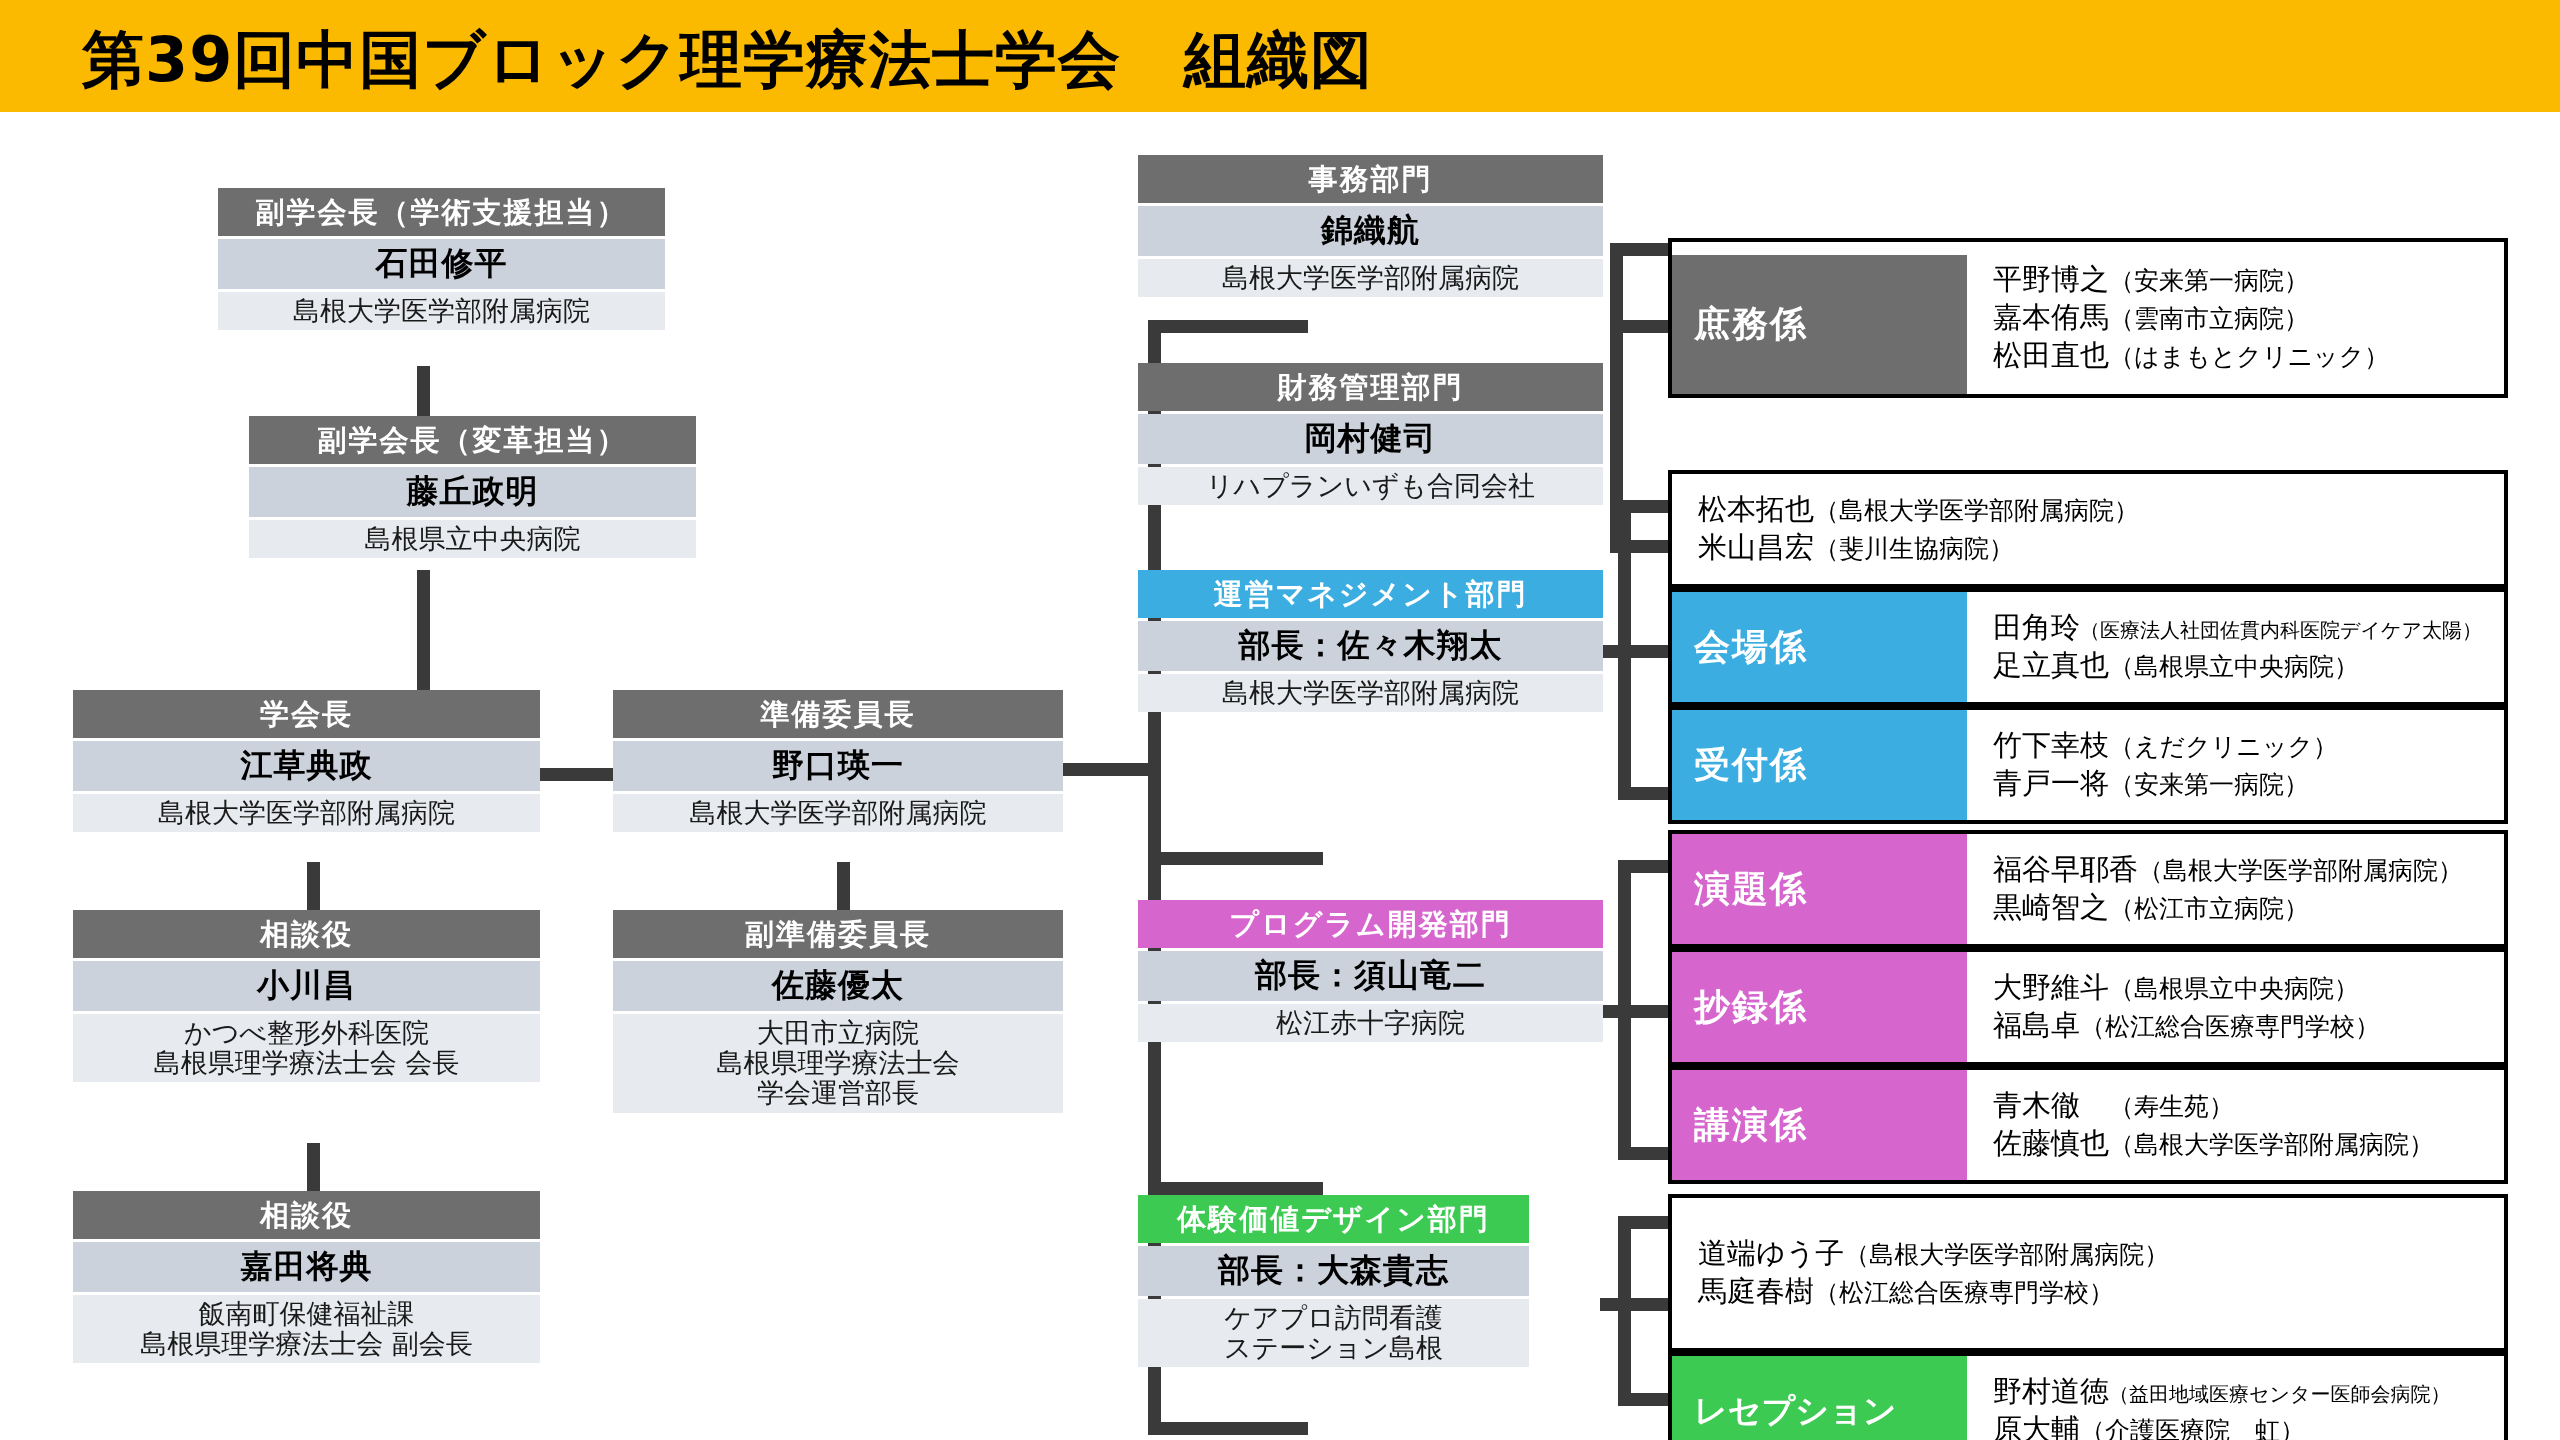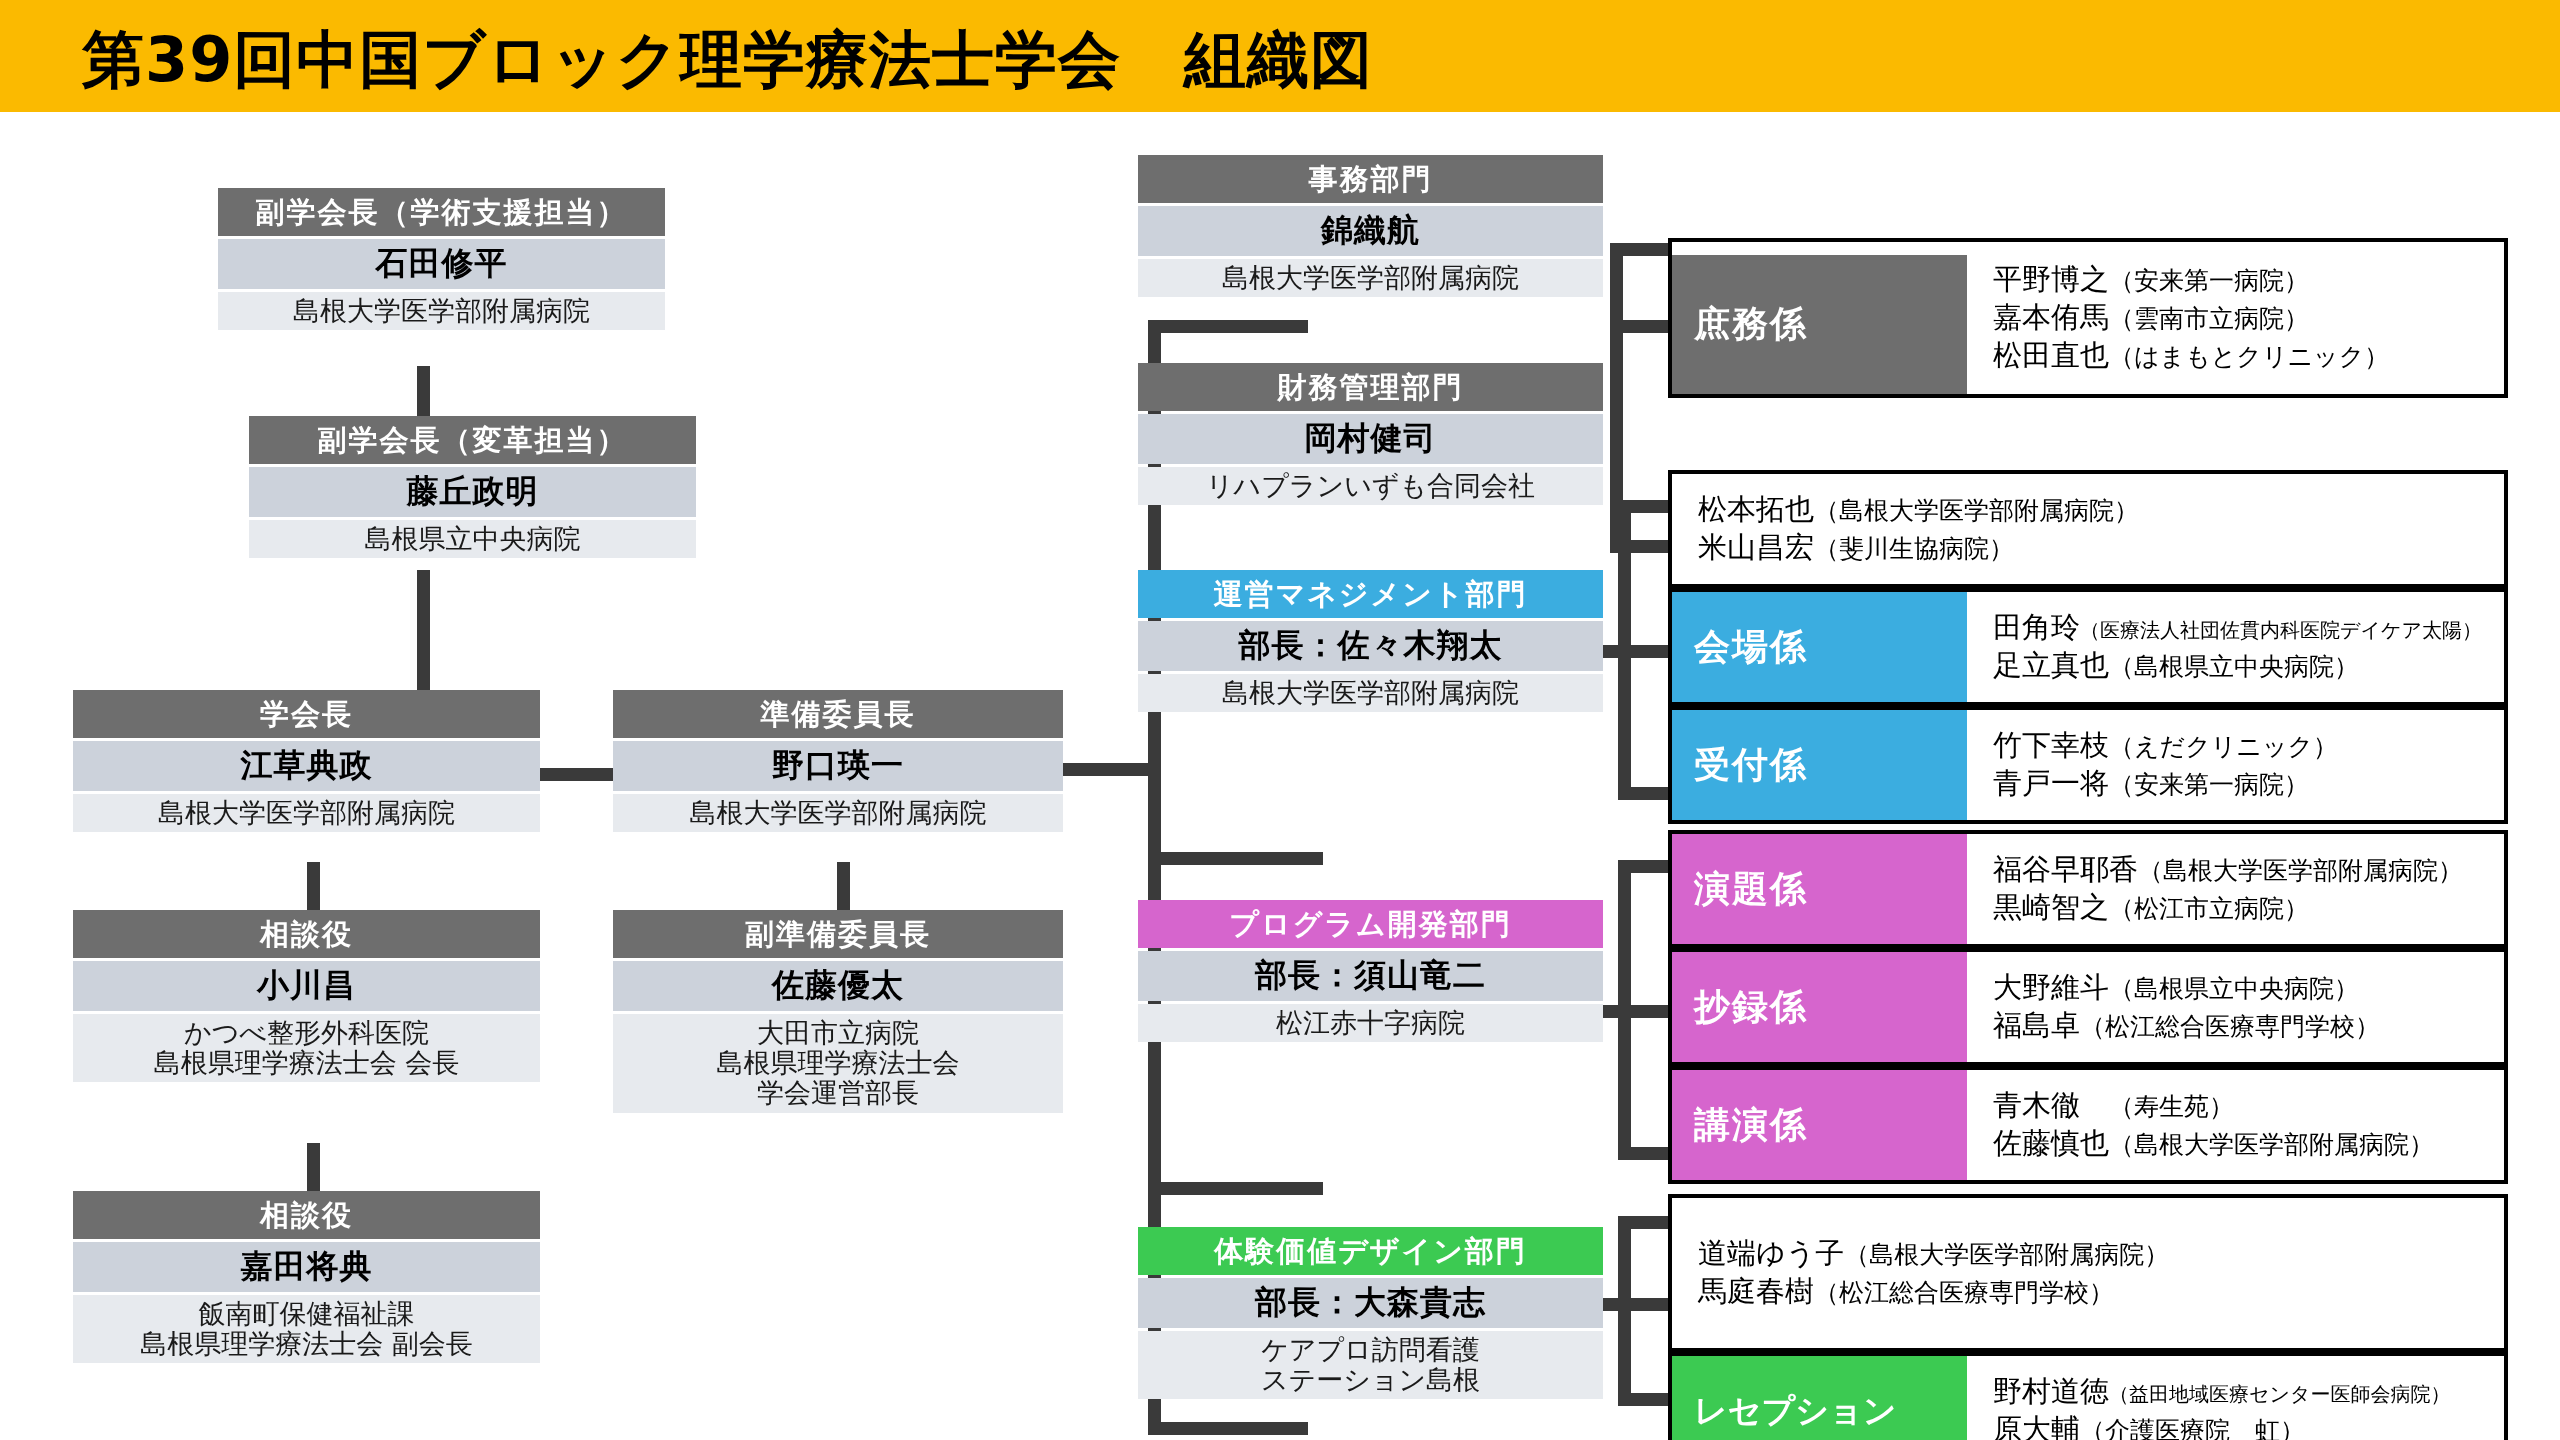--- a/index.html
+++ b/index.html
@@ -186,21 +186,21 @@
   <div class="band name">部長：佐々木翔太</div>
   <div class="band affil">島根大学医学部附属病院</div>
 </div>
 
 <div class="card" style="left:1138px;top:900px;width:465px;">
   <div class="band title pink">プログラム開発部門</div>
   <div class="band name">部長：須山竜二</div>
   <div class="band affil">松江赤十字病院</div>
 </div>
 
-<div class="card" style="left:1138px;top:1195px;width:465px;margin-top:32px;">
+<div class="card" style="left:1138px;top:1195px;width:391px;">
   <div class="band title green">体験価値デザイン部門</div>
   <div class="band name">部長：大森貴志</div>
   <div class="band affil">ケアプロ訪問看護
 ステーション島根</div>
 </div>
 
 <div class="srow" style="left:1668px;top:238px;width:840px;height:160px;">
   <div class="tag gray">庶務係</div>
   <div class="members">
     <div class="member"><span>平野博之</span><span class="org">（安来第一病院）</span></div>

